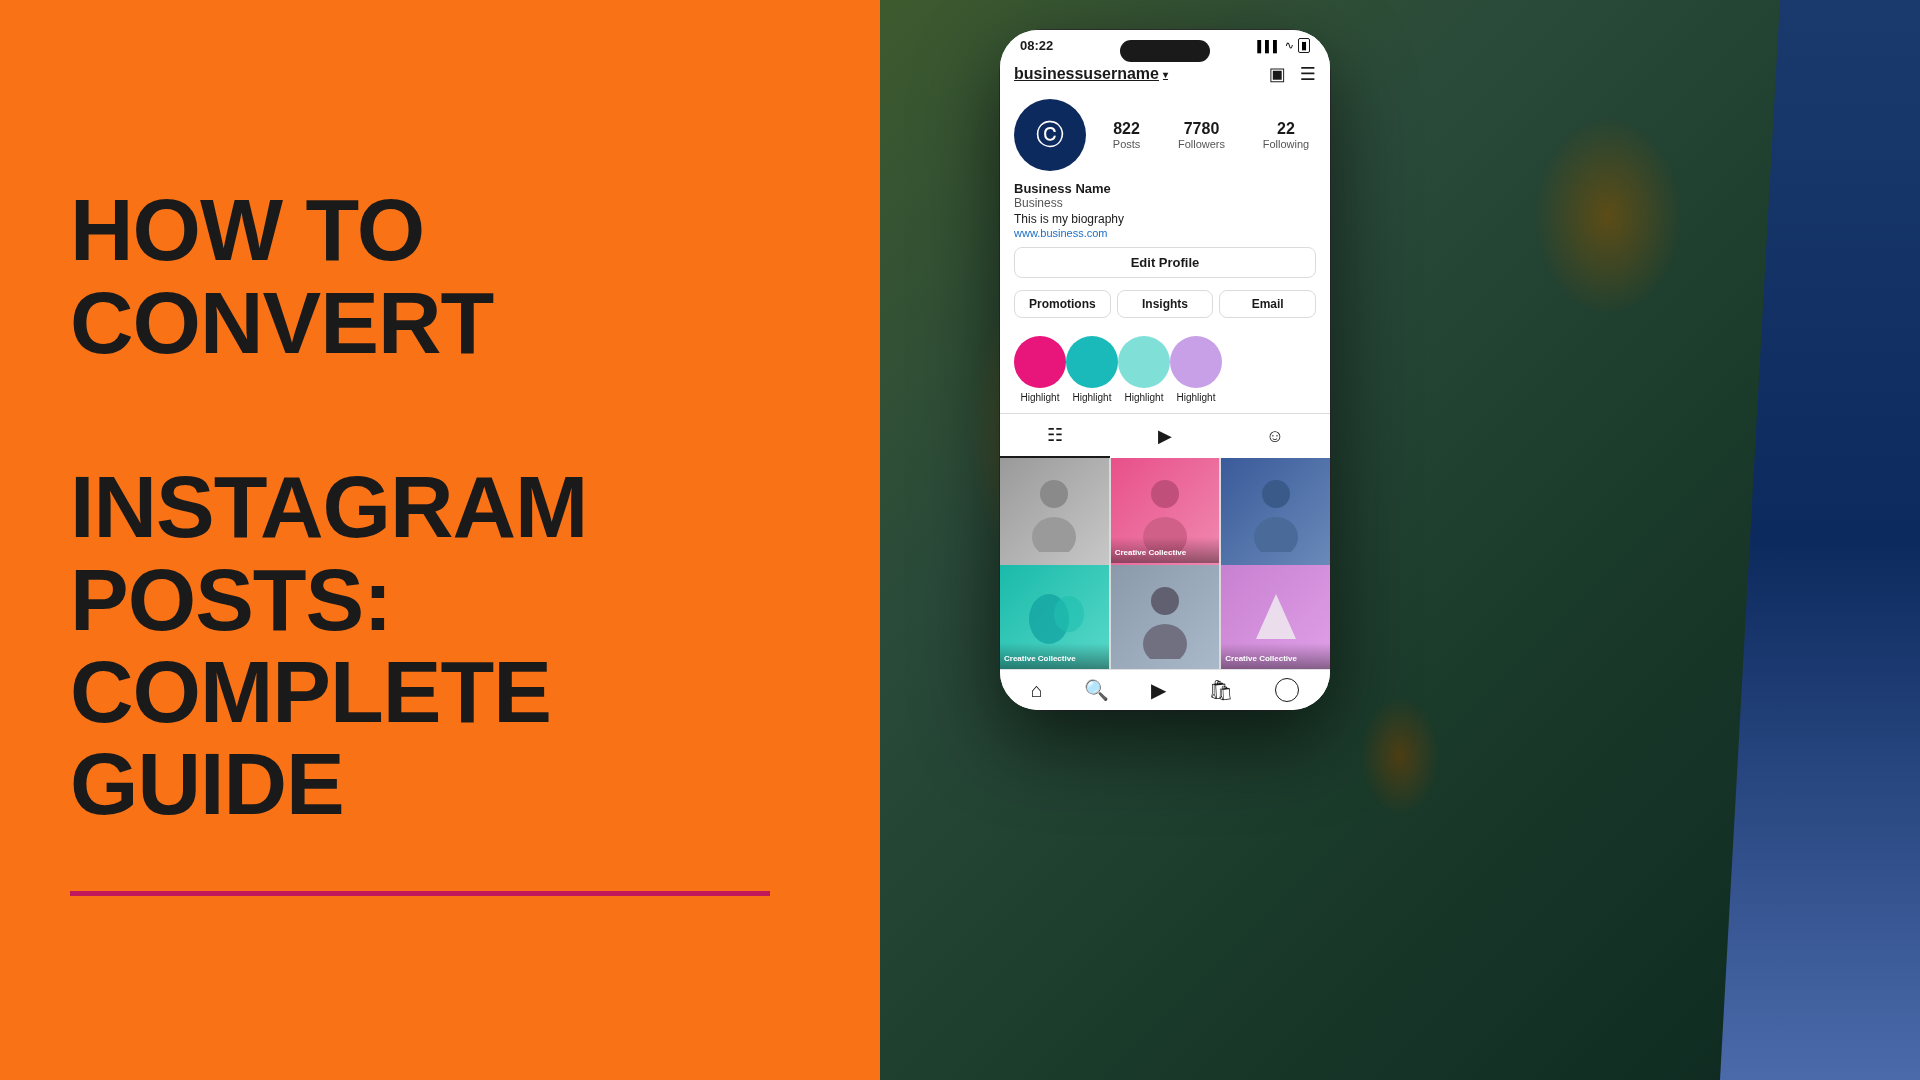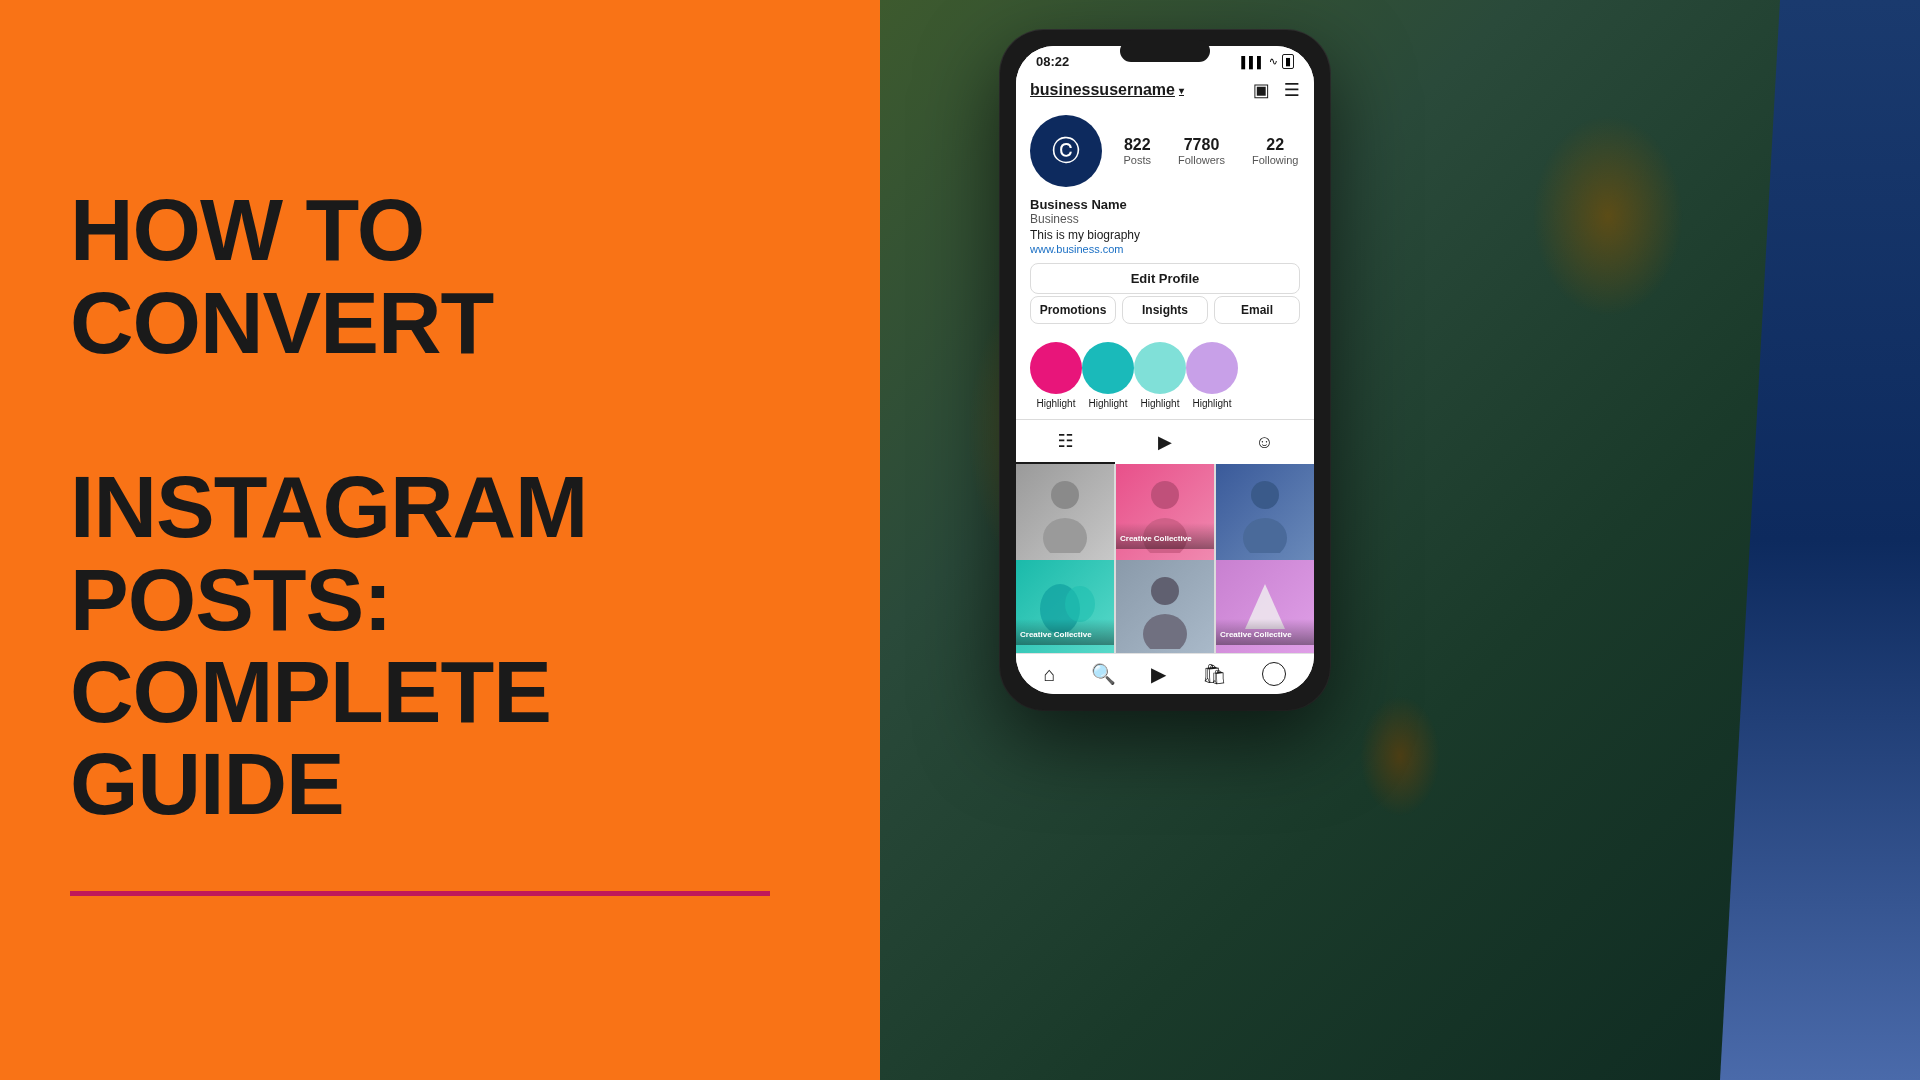--- a/index.html
+++ b/index.html
@@ -85,21 +85,21 @@
       top: 30px;
       width: 330px;
       height: 680px;
     }
 
     .phone-outer {
       width: 330px;
       height: 680px;
       background: #1a1a1a;
       border-radius: 44px;
-      padding: 16px;
+      padding: 0;
       box-shadow: 0 30px 80px rgba(0,0,0,0.6), 0 0 0 1px #333;
       position: relative;
     }
 
     .phone-screen {
       width: 100%;
       height: 100%;
       background: #ffffff;
       border-radius: 38px;
       overflow: hidden;
@@ -267,21 +267,21 @@
       color: #1a1a1a;
       text-align: center;
       margin-top: 8px;
       cursor: pointer;
     }
 
     
     .action-buttons {
       display: flex;
       gap: 6px;
-      margin-top: 2px;
+      margin-top: 12px;
     }
 
     .action-btn {
       flex: 1;
       padding: 6px 4px;
       border: 1px solid #dbdbdb;
       border-radius: 8px;
       background: white;
       font-size: 12px;
       font-weight: 600;
@@ -366,21 +366,21 @@
     .cell-1 { background: linear-gradient(135deg, #9a9a9a 0%, #c8c8c8 100%); }
     .cell-2 { background: linear-gradient(135deg, #e8508a 0%, #f08ab0 100%); }
     .cell-3 { background: linear-gradient(135deg, #3a5a9a 0%, #6a8aba 100%); }
     .cell-4 { background: linear-gradient(135deg, #1abaaa 0%, #5adaca 100%); }
     .cell-5 { background: linear-gradient(135deg, #8a9aaa 0%, #aabaca 100%); }
     .cell-6 { background: linear-gradient(135deg, #c880d0 0%, #e0a0e8 100%); }
 
     
     .cell-overlay {
       position: absolute;
-      bottom: 13px;
+      bottom: 4px;
       left: 0;
       right: 0;
       padding: 4px;
       background: linear-gradient(transparent, rgba(0,0,0,0.4));
     }
 
     .cell-overlay-text {
       font-size: 8px;
       color: white;
       font-weight: 600;

